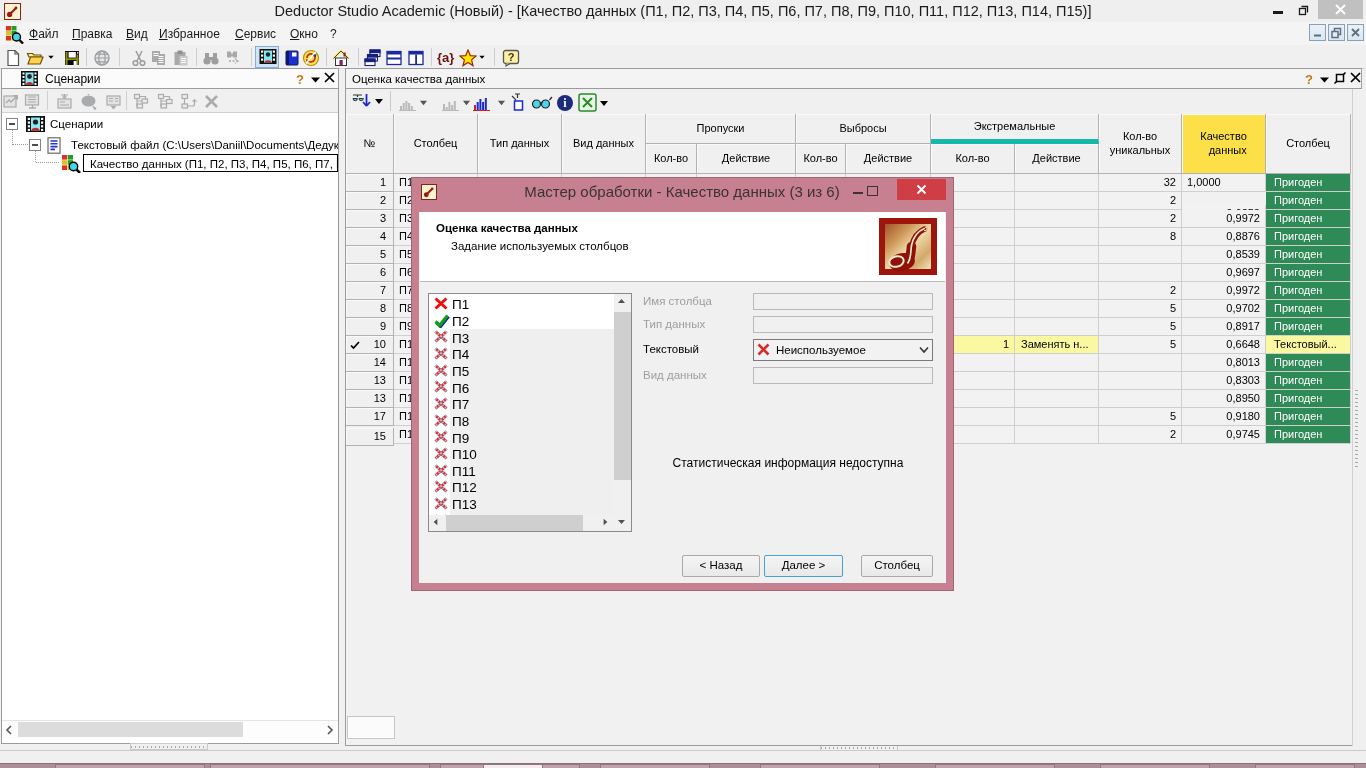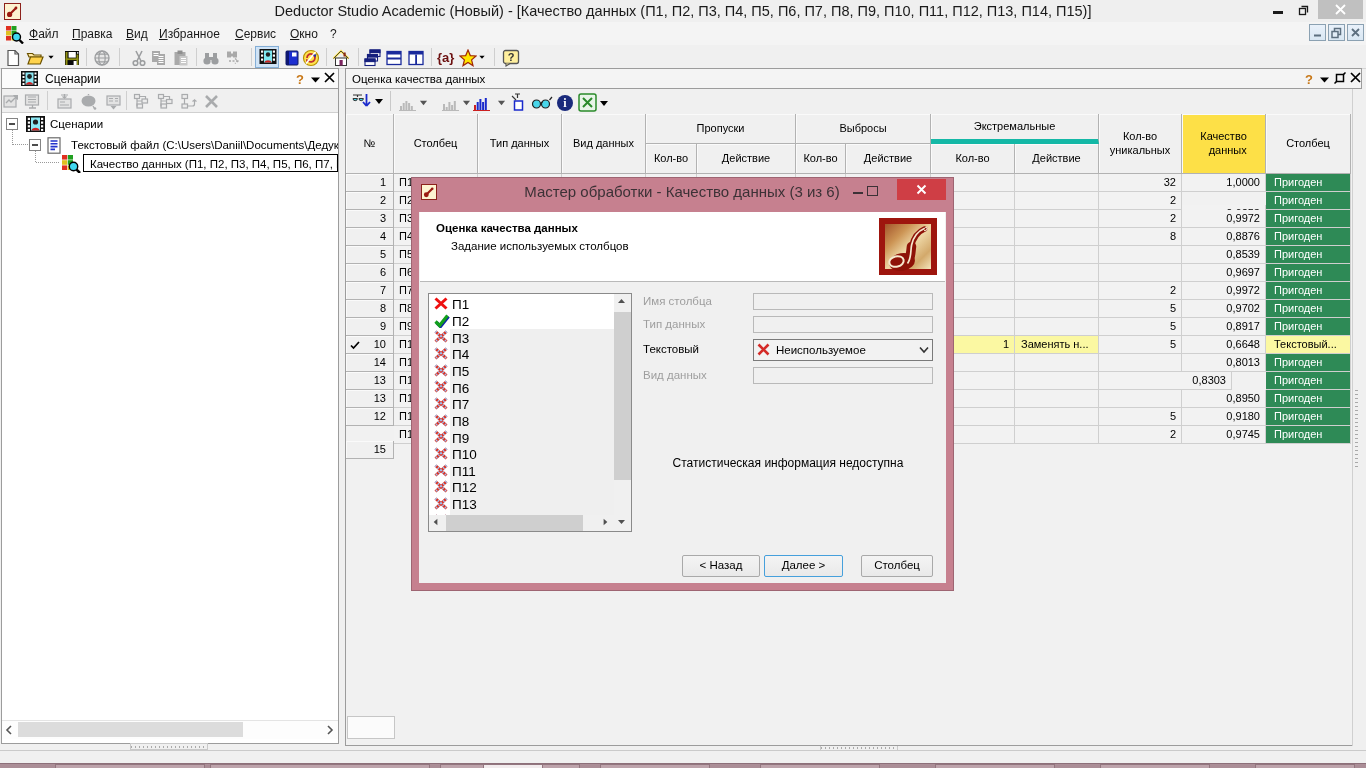--- a/index.html
+++ b/index.html
@@ -470,21 +470,21 @@
   </div>
 <div class="a" style="left:931px;top:174px;width:84px;height:18px;background:#f2f2f2;border-right:1px solid #cfcfcf;border-bottom:1px solid #cfcfcf;display:flex;align-items:center;justify-content:flex-end;font-size:11px;color:#000;padding:0 5px;overflow:hidden;">
     <span class="tx"></span>
   </div>
 <div class="a" style="left:1015px;top:174px;width:84px;height:18px;background:#f2f2f2;border-right:1px solid #cfcfcf;border-bottom:1px solid #cfcfcf;display:flex;align-items:center;justify-content:flex-end;font-size:11px;color:#000;padding:0 5px;overflow:hidden;">
     <span class="tx"></span>
   </div>
 <div class="a" style="left:1099px;top:174px;width:83px;height:18px;background:#f2f2f2;border-right:1px solid #cfcfcf;border-bottom:1px solid #cfcfcf;display:flex;align-items:center;justify-content:flex-end;font-size:11px;color:#000;padding:0 5px;overflow:hidden;">
     <span class="tx">32</span>
   </div>
-<div class="a" style="left:1182px;top:174px;width:84px;height:18px;background:#f2f2f2;border-right:1px solid #cfcfcf;border-bottom:1px solid #cfcfcf;display:flex;align-items:center;justify-content:flex-end;font-size:11px;color:#000;padding:0 5px;overflow:hidden;">
+<div class="a" style="left:1182px;top:174px;width:84px;height:18px;background:#f2f2f2;border-right:1px solid #cfcfcf;border-bottom:1px solid #cfcfcf;display:flex;align-items:center;justify-content:flex-start;font-size:11px;color:#000;padding:0 5px;overflow:hidden;">
     <span class="tx">1,0000</span>
   </div>
 <div class="a" style="left:1266px;top:174px;width:85px;height:18px;background:#2e8a56;border-right:1px solid #cfcfcf;border-bottom:1px solid #cfcfcf;display:flex;align-items:center;justify-content:flex-start;font-size:11px;color:#fff;padding:0 8px;overflow:hidden;">
     <span class="tx">Пригоден</span>
   </div>
 <div class="a" style="left:346px;top:192px;width:48px;height:18px;background:#f0f0f0;border-right:1px solid #b2b2b2;border-bottom:1px solid #b2b2b2;box-shadow:inset 1px 1px 0 #fafafa;display:flex;align-items:center;justify-content:flex-end;font-size:11px;color:#000;padding:0 7px;overflow:hidden;">
     <span class="tx">2</span>
   </div>
 <div class="a" style="left:394px;top:192px;width:84px;height:18px;background:#f2f2f2;border-right:1px solid #cfcfcf;border-bottom:1px solid #cfcfcf;display:flex;align-items:center;justify-content:flex-start;font-size:11px;color:#000;padding:0 5px;overflow:hidden;">
     <span class="tx">П2</span>
@@ -902,21 +902,21 @@
   </div>
 <div class="a" style="left:931px;top:372px;width:84px;height:18px;background:#f2f2f2;border-right:1px solid #cfcfcf;border-bottom:1px solid #cfcfcf;display:flex;align-items:center;justify-content:flex-end;font-size:11px;color:#000;padding:0 5px;overflow:hidden;">
     <span class="tx"></span>
   </div>
 <div class="a" style="left:1015px;top:372px;width:84px;height:18px;background:#f2f2f2;border-right:1px solid #cfcfcf;border-bottom:1px solid #cfcfcf;display:flex;align-items:center;justify-content:flex-end;font-size:11px;color:#000;padding:0 5px;overflow:hidden;">
     <span class="tx"></span>
   </div>
 <div class="a" style="left:1099px;top:372px;width:83px;height:18px;background:#f2f2f2;border-right:1px solid #cfcfcf;border-bottom:1px solid #cfcfcf;display:flex;align-items:center;justify-content:flex-end;font-size:11px;color:#000;padding:0 5px;overflow:hidden;">
     <span class="tx"></span>
   </div>
-<div class="a" style="left:1148px;top:372px;width:84px;height:18px;background:#f2f2f2;border-right:1px solid #cfcfcf;border-bottom:1px solid #cfcfcf;display:flex;align-items:center;justify-content:flex-end;font-size:11px;color:#000;padding:0 5px;overflow:hidden;">
+<div class="a" style="left:1182px;top:372px;width:84px;height:18px;background:#f2f2f2;border-right:1px solid #cfcfcf;border-bottom:1px solid #cfcfcf;display:flex;align-items:center;justify-content:flex-end;font-size:11px;color:#000;padding:0 5px;overflow:hidden;">
     <span class="tx">0,8303</span>
   </div>
 <div class="a" style="left:1266px;top:372px;width:85px;height:18px;background:#2e8a56;border-right:1px solid #cfcfcf;border-bottom:1px solid #cfcfcf;display:flex;align-items:center;justify-content:flex-start;font-size:11px;color:#fff;padding:0 8px;overflow:hidden;">
     <span class="tx">Пригоден</span>
   </div>
 <div class="a" style="left:346px;top:390px;width:48px;height:18px;background:#f0f0f0;border-right:1px solid #b2b2b2;border-bottom:1px solid #b2b2b2;box-shadow:inset 1px 1px 0 #fafafa;display:flex;align-items:center;justify-content:flex-end;font-size:11px;color:#000;padding:0 7px;overflow:hidden;">
     <span class="tx">13</span>
   </div>
 <div class="a" style="left:394px;top:390px;width:84px;height:18px;background:#f2f2f2;border-right:1px solid #cfcfcf;border-bottom:1px solid #cfcfcf;display:flex;align-items:center;justify-content:flex-start;font-size:11px;color:#000;padding:0 5px;overflow:hidden;">
     <span class="tx">П13</span>
@@ -948,21 +948,21 @@
 <div class="a" style="left:1099px;top:390px;width:83px;height:18px;background:#f2f2f2;border-right:1px solid #cfcfcf;border-bottom:1px solid #cfcfcf;display:flex;align-items:center;justify-content:flex-end;font-size:11px;color:#000;padding:0 5px;overflow:hidden;">
     <span class="tx"></span>
   </div>
 <div class="a" style="left:1182px;top:390px;width:84px;height:18px;background:#f2f2f2;border-right:1px solid #cfcfcf;border-bottom:1px solid #cfcfcf;display:flex;align-items:center;justify-content:flex-end;font-size:11px;color:#000;padding:0 5px;overflow:hidden;">
     <span class="tx">0,8950</span>
   </div>
 <div class="a" style="left:1266px;top:390px;width:85px;height:18px;background:#2e8a56;border-right:1px solid #cfcfcf;border-bottom:1px solid #cfcfcf;display:flex;align-items:center;justify-content:flex-start;font-size:11px;color:#fff;padding:0 8px;overflow:hidden;">
     <span class="tx">Пригоден</span>
   </div>
 <div class="a" style="left:346px;top:408px;width:48px;height:18px;background:#f0f0f0;border-right:1px solid #b2b2b2;border-bottom:1px solid #b2b2b2;box-shadow:inset 1px 1px 0 #fafafa;display:flex;align-items:center;justify-content:flex-end;font-size:11px;color:#000;padding:0 7px;overflow:hidden;">
-    <span class="tx">12</span>
+    <span class="tx">17</span>
   </div>
 <div class="a" style="left:394px;top:408px;width:84px;height:18px;background:#f2f2f2;border-right:1px solid #cfcfcf;border-bottom:1px solid #cfcfcf;display:flex;align-items:center;justify-content:flex-start;font-size:11px;color:#000;padding:0 5px;overflow:hidden;">
     <span class="tx">П14</span>
   </div>
 <div class="a" style="left:478px;top:408px;width:84px;height:18px;background:#f2f2f2;border-right:1px solid #cfcfcf;border-bottom:1px solid #cfcfcf;display:flex;align-items:center;justify-content:flex-end;font-size:11px;color:#000;padding:0 5px;overflow:hidden;">
     <span class="tx"></span>
   </div>
 <div class="a" style="left:562px;top:408px;width:84px;height:18px;background:#f2f2f2;border-right:1px solid #cfcfcf;border-bottom:1px solid #cfcfcf;display:flex;align-items:center;justify-content:flex-end;font-size:11px;color:#000;padding:0 5px;overflow:hidden;">
     <span class="tx"></span>
   </div>
@@ -986,21 +986,21 @@
   </div>
 <div class="a" style="left:1099px;top:408px;width:83px;height:18px;background:#f2f2f2;border-right:1px solid #cfcfcf;border-bottom:1px solid #cfcfcf;display:flex;align-items:center;justify-content:flex-end;font-size:11px;color:#000;padding:0 5px;overflow:hidden;">
     <span class="tx">5</span>
   </div>
 <div class="a" style="left:1182px;top:408px;width:84px;height:18px;background:#f2f2f2;border-right:1px solid #cfcfcf;border-bottom:1px solid #cfcfcf;display:flex;align-items:center;justify-content:flex-end;font-size:11px;color:#000;padding:0 5px;overflow:hidden;">
     <span class="tx">0,9180</span>
   </div>
 <div class="a" style="left:1266px;top:408px;width:85px;height:18px;background:#2e8a56;border-right:1px solid #cfcfcf;border-bottom:1px solid #cfcfcf;display:flex;align-items:center;justify-content:flex-start;font-size:11px;color:#fff;padding:0 8px;overflow:hidden;">
     <span class="tx">Пригоден</span>
   </div>
-<div class="a" style="left:346px;top:441px;width:48px;height:18px;background:#f0f0f0;border-right:1px solid #b2b2b2;border-bottom:1px solid #b2b2b2;box-shadow:inset 1px 1px 0 #fafafa;display:flex;align-items:center;justify-content:flex-end;font-size:11px;color:#000;padding:0 7px;overflow:hidden;">
+<div class="a" style="left:346px;top:428px;width:48px;height:18px;background:#f0f0f0;border-right:1px solid #b2b2b2;border-bottom:1px solid #b2b2b2;box-shadow:inset 1px 1px 0 #fafafa;display:flex;align-items:center;justify-content:flex-end;font-size:11px;color:#000;padding:0 7px;overflow:hidden;">
     <span class="tx">15</span>
   </div>
 <div class="a" style="left:394px;top:426px;width:84px;height:18px;background:#f2f2f2;border-right:1px solid #cfcfcf;border-bottom:1px solid #cfcfcf;display:flex;align-items:center;justify-content:flex-start;font-size:11px;color:#000;padding:0 5px;overflow:hidden;">
     <span class="tx">П15</span>
   </div>
 <div class="a" style="left:478px;top:426px;width:84px;height:18px;background:#f2f2f2;border-right:1px solid #cfcfcf;border-bottom:1px solid #cfcfcf;display:flex;align-items:center;justify-content:flex-end;font-size:11px;color:#000;padding:0 5px;overflow:hidden;">
     <span class="tx"></span>
   </div>
 <div class="a" style="left:562px;top:426px;width:84px;height:18px;background:#f2f2f2;border-right:1px solid #cfcfcf;border-bottom:1px solid #cfcfcf;display:flex;align-items:center;justify-content:flex-end;font-size:11px;color:#000;padding:0 5px;overflow:hidden;">
     <span class="tx"></span>

